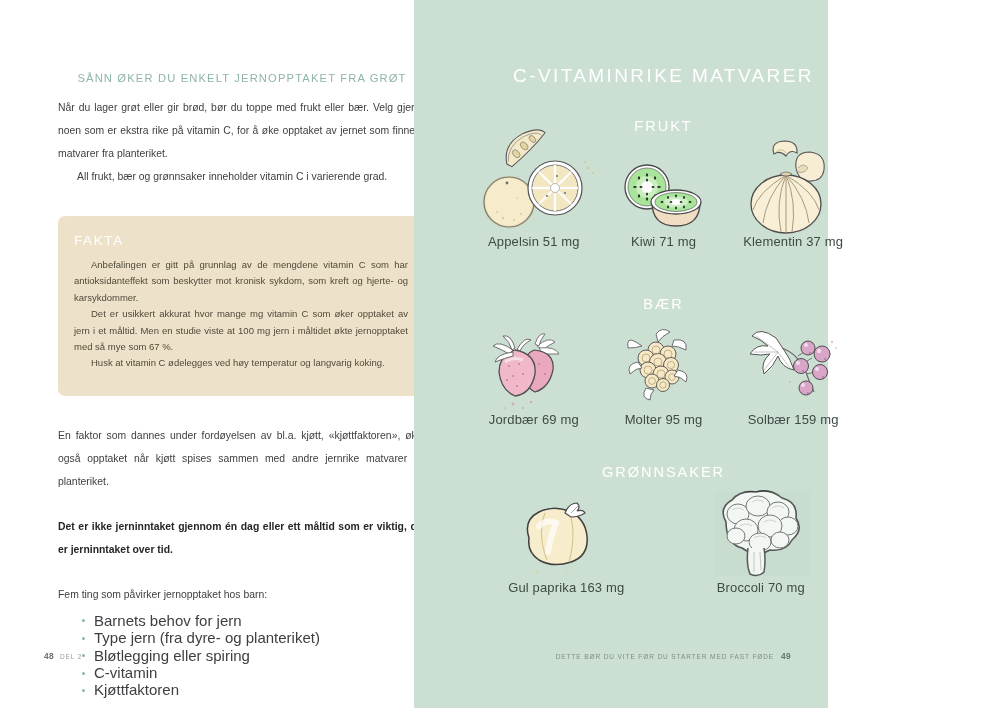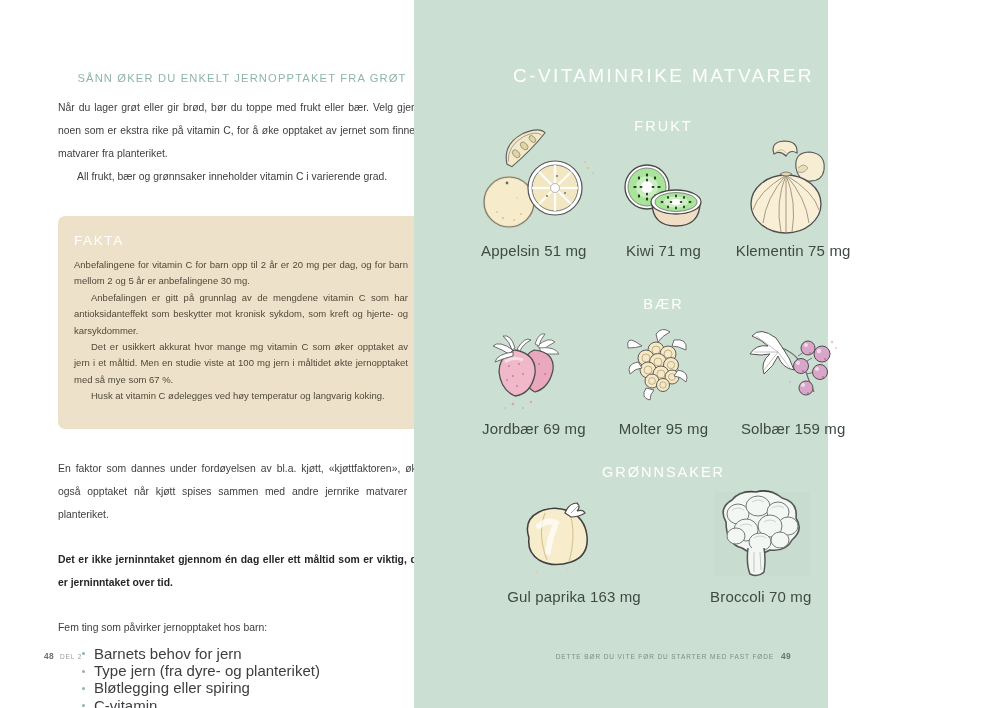--- a/index.html
+++ b/index.html
@@ -181,23 +181,22 @@
     width: 118px;
     text-align: center;
   }
   .item-art {
     height: 96px;
     display: flex;
     align-items: flex-end;
     justify-content: center;
   }
   .item-label {
-    font-size: 15px;
+    font-size: 13px;
     color: #3f4a44;
-    margin-top: 8px;
     letter-spacing: 0.15px;
     white-space: nowrap;
   }
   svg { display: block; overflow: visible; }
 </style>
 </head>
 <body>
 
 <div class="spread">
 
@@ -205,21 +204,20 @@
     <div class="left-content">
 
       <h2 class="section-heading">SÅNN ØKER DU ENKELT JERNOPPTAKET FRA GRØT</h2>
 
       <p class="body-text">Når du lager grøt eller gir brød, bør du toppe med frukt eller bær. Velg gjerne noen som er ekstra rike på vitamin C, for å øke opptaket av jernet som finnes i matvarer fra planteriket.</p>
 
       <p class="body-text indent">All frukt, bær og grønnsaker inneholder vitamin C i varierende grad.</p>
 
       <div class="fakta-box">
         <div class="fakta-title">FAKTA</div>
-        <p class="fakta-text">Anbefalingene for vitamin C for barn opp til 2 år er 20 mg per dag, og for barn mellom 2 og 5 år er anbefalingene 30 mg.</p>
         <p class="fakta-text indent">Anbefalingen er gitt på grunnlag av de mengdene vitamin C som har antioksidanteffekt som beskytter mot kronisk sykdom, som kreft og hjerte- og karsykdommer.</p>
         <p class="fakta-text indent">Det er usikkert akkurat hvor mange mg vitamin C som øker opptaket av jern i et måltid. Men en studie viste at 100 mg jern i måltidet økte jernopptaket med så mye som 67 %.</p>
         <p class="fakta-text indent">Husk at vitamin C ødelegges ved høy temperatur og langvarig koking.</p>
       </div>
 
       <div class="gap-lg"></div>
 
       <p class="body-text">En faktor som dannes under fordøyelsen av bl.a. kjøtt, «kjøttfaktoren», øker også opptaket når kjøtt spises sammen med andre jernrike matvarer fra planteriket.</p>
 
       <div class="gap-md"></div>
@@ -373,21 +371,21 @@
                   <path d="M36 3 Q47 30 42 60"></path>
                   <path d="M36 3 Q56 26 59 51"></path>
                   <path d="M36 3 Q36 32 36 61"></path>
                   <path d="M36 3 Q8 20 3 38"></path>
                   <path d="M36 3 Q64 20 69 38"></path>
                 </g>
                 <path d="M30 2 Q36 -2 42 2 Q36 6 30 2 Z" fill="#e4d6ab" stroke="#6f6f6f" stroke-width="0.8"></path>
               </g>
             </svg>
           </div>
-          <div class="item-label">Klementin 75 mg</div>
+          <div class="item-label">Klementin 37 mg</div>
         </div>
 
       </div>
     </div>
 
     <div class="group" style="top:296px;">
       <div class="group-title">BÆR</div>
       <div class="items-row">
 
         <div class="item">

